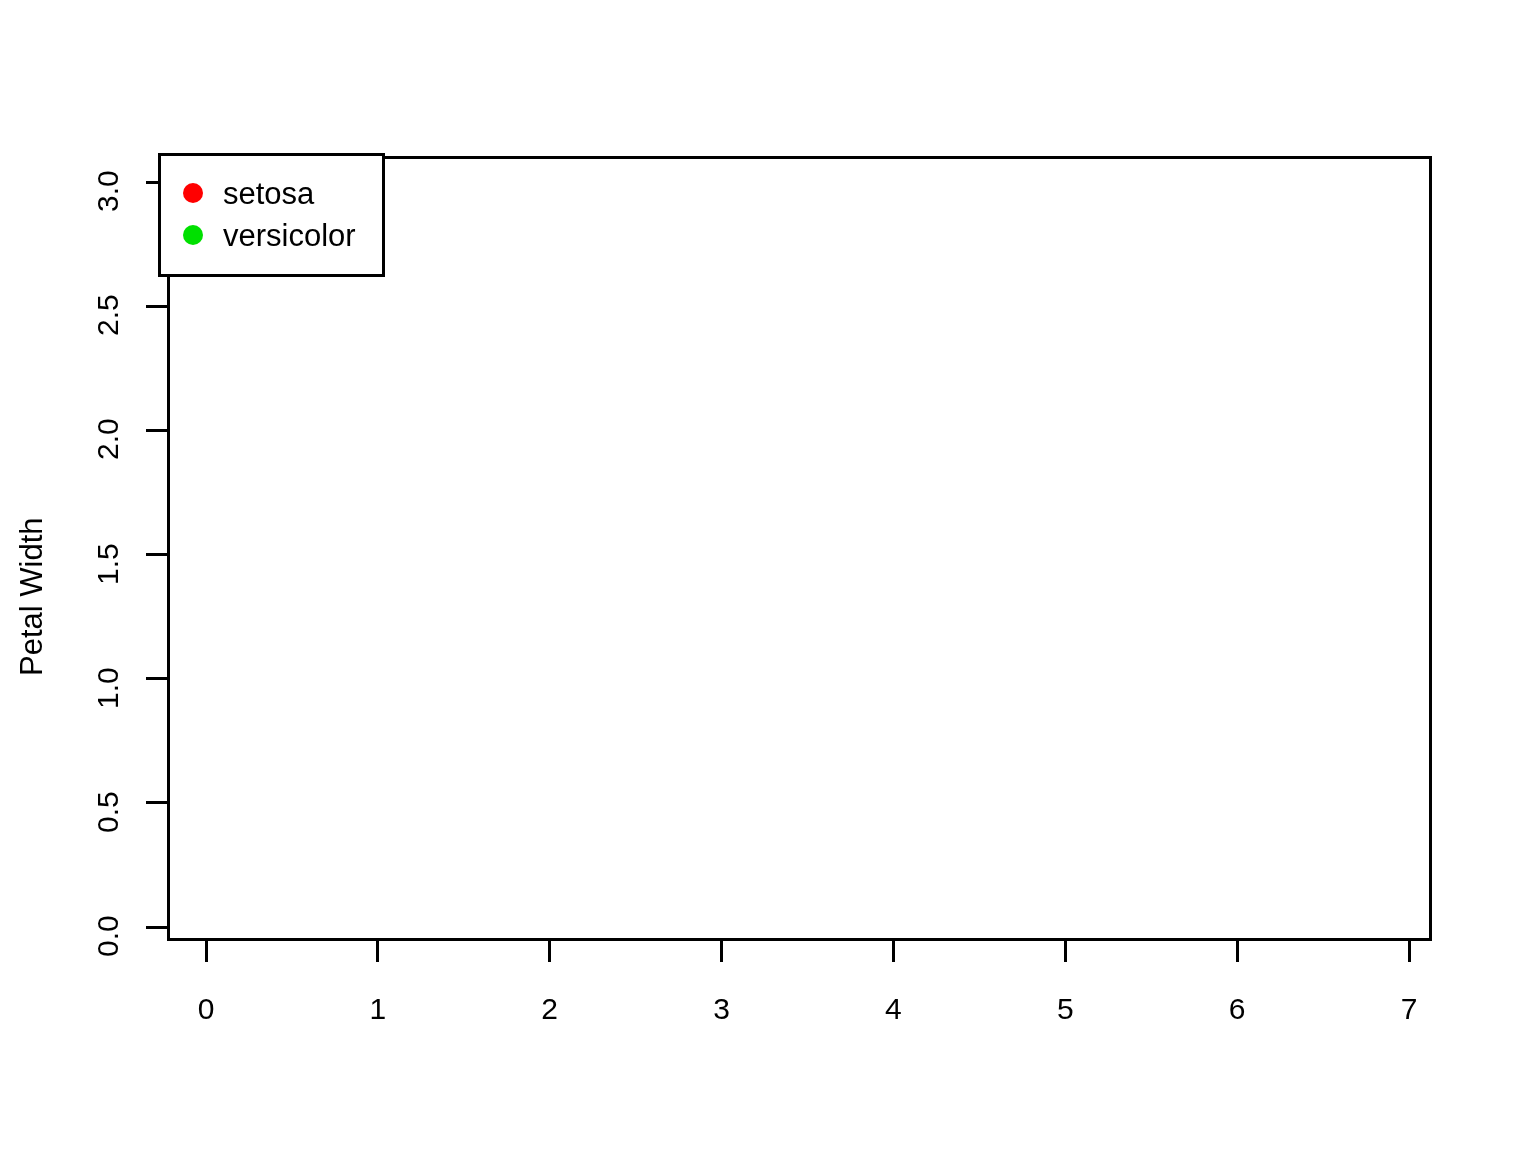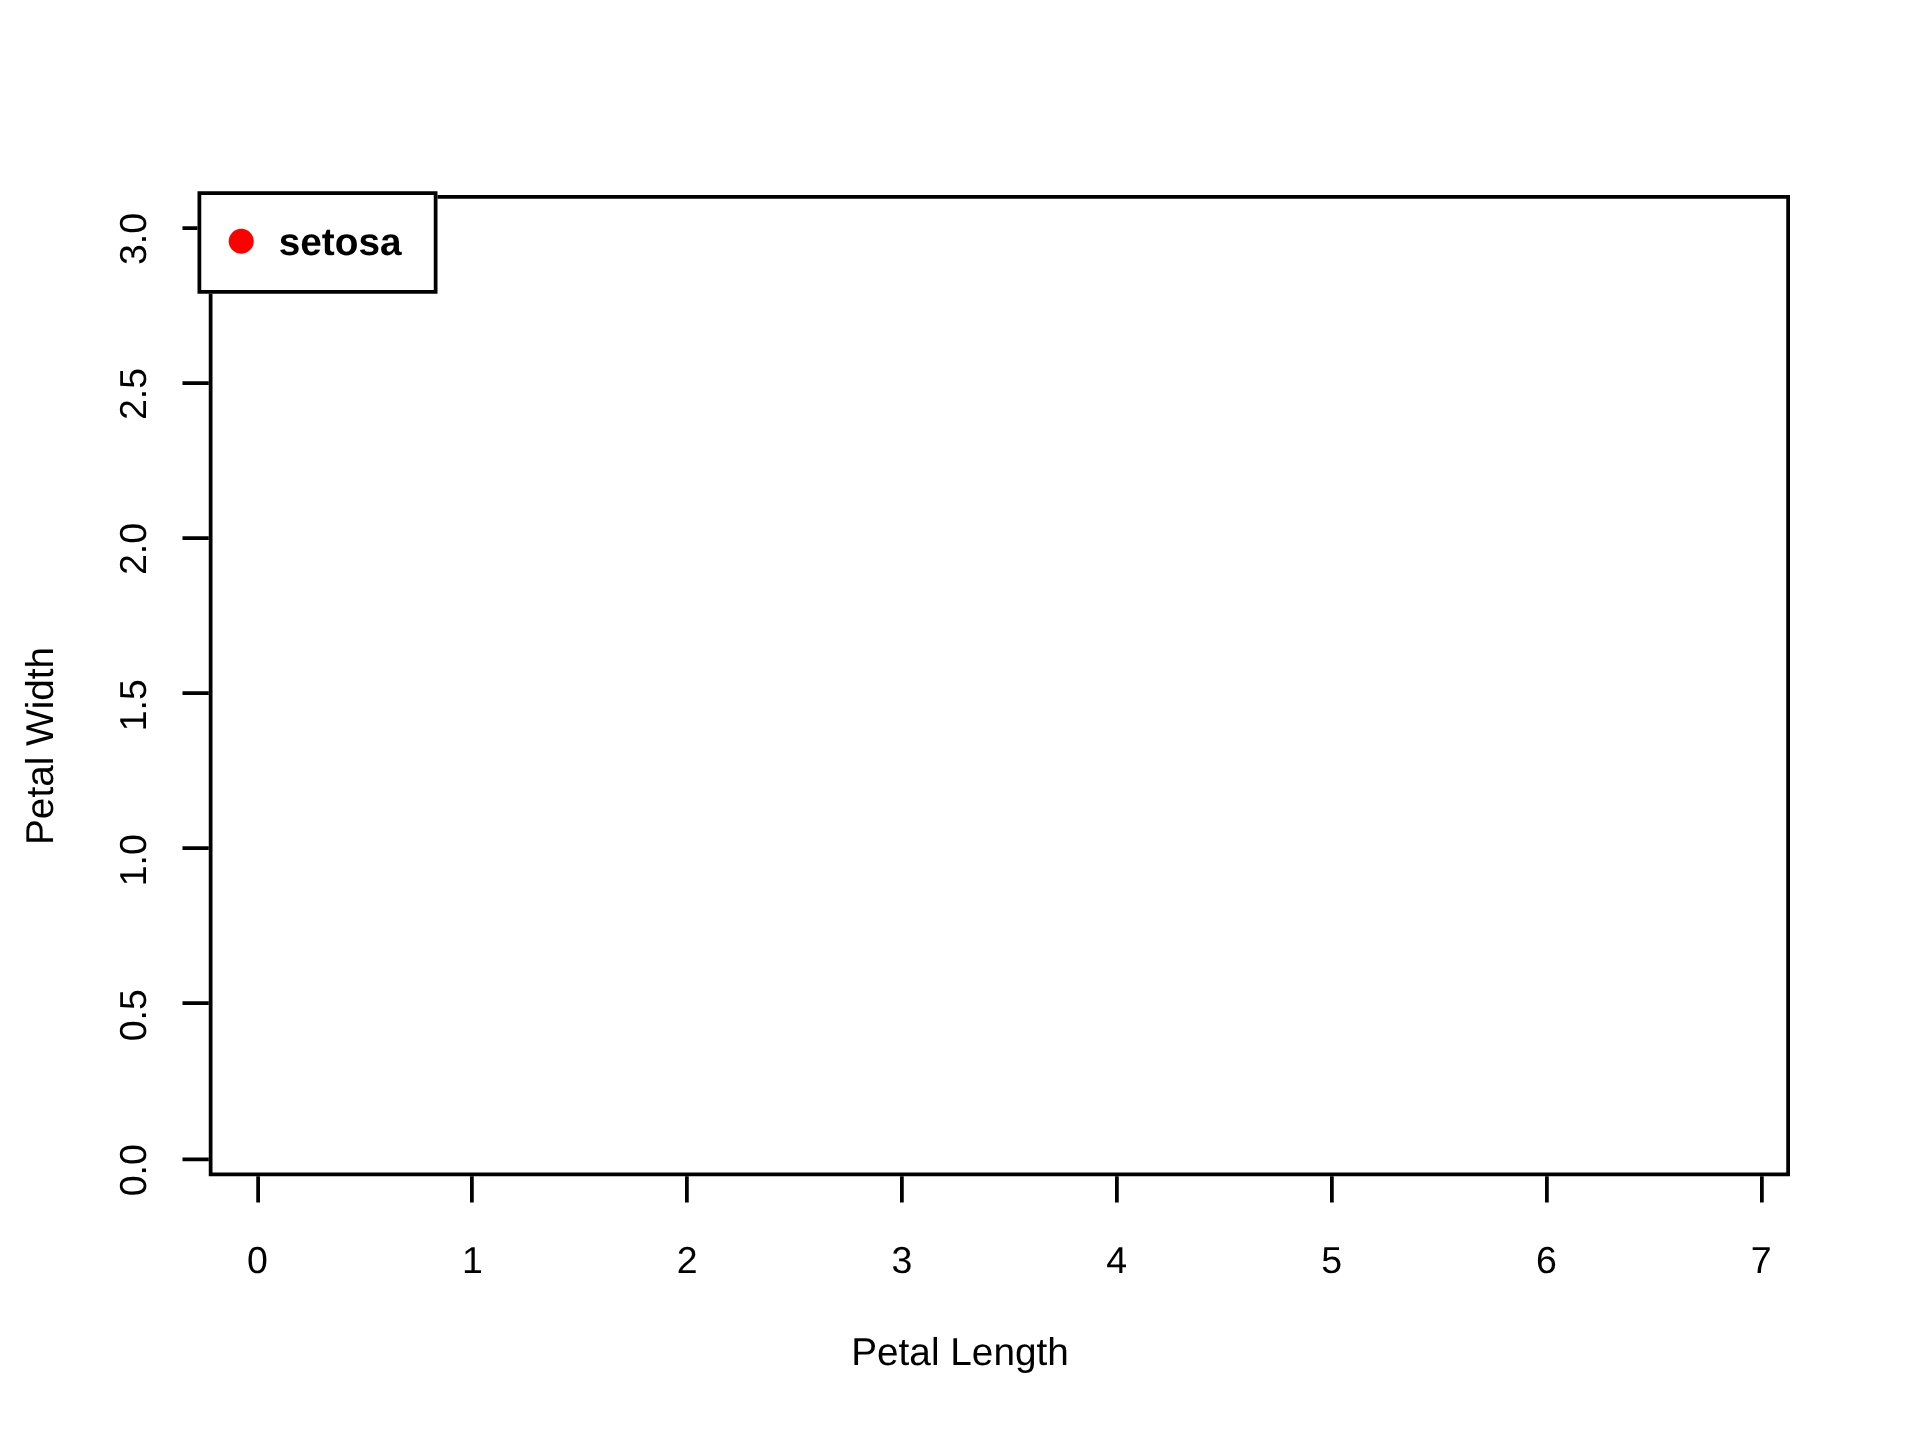--- a/index.html
+++ b/index.html
@@ -42,21 +42,21 @@
   .xlab{position:absolute;font-size:30px;text-align:center;width:60px;margin-left:-30px;}
   .ylab{position:absolute;font-size:30px;white-space:nowrap;
         transform:rotate(-90deg);transform-origin:left top;}
   .axis-title-x{position:absolute;left:0;top:1064px;width:1536px;
                 text-align:center;font-size:31px;}
   .axis-title-y{position:absolute;left:14px;top:676px;font-size:31px;
                 transform:rotate(-90deg);transform-origin:left top;white-space:nowrap;}
 
   
   .legend{position:absolute;left:158px;top:153px;border:3px solid #000;
-          background:#fff;padding:16px 26px 18px 22px;box-sizing:border-box;font-weight:bold;}
+          background:#fff;padding:16px 26px 18px 22px;box-sizing:border-box;}
   .lgrow{display:flex;align-items:center;height:42px;}
   .lgdot{width:20px;height:20px;border-radius:50%;margin-right:20px;flex:0 0 auto;}
   .lgtext{font-size:31px;line-height:31px;}
 </style>
 </head>
 <body>
 
 <div id="root">
 
 
@@ -243,22 +243,25 @@
       <div class="tick ytick" style="left: 146px; top: 553px;"></div>
       <div class="ylab" style="left: 91px; top: 584.5px;">1.5</div>
       <div class="tick ytick" style="left: 146px; top: 428.833px;"></div>
       <div class="ylab" style="left: 91px; top: 460.333px;">2.0</div>
       <div class="tick ytick" style="left: 146px; top: 304.667px;"></div>
       <div class="ylab" style="left: 91px; top: 336.167px;">2.5</div>
       <div class="tick ytick" style="left: 146px; top: 180.5px;"></div>
       <div class="ylab" style="left: 91px; top: 212px;">3.0</div>
     </div>
 
-  <div class="axis-title-x">Petal Length</div>
   <div class="axis-title-y">Petal Width</div>
 
   <div class="legend" id="legend">
       <div class="lgrow">
         <span class="lgdot" style="background: rgb(255, 0, 0);"></span>
         <span class="lgtext">setosa</span>
       </div>
+      <div class="lgrow">
+        <span class="lgdot" style="background: rgb(0, 224, 0);"></span>
+        <span class="lgtext">versicolor</span>
+      </div>
     </div>
 </div>
 
 </body></html>

